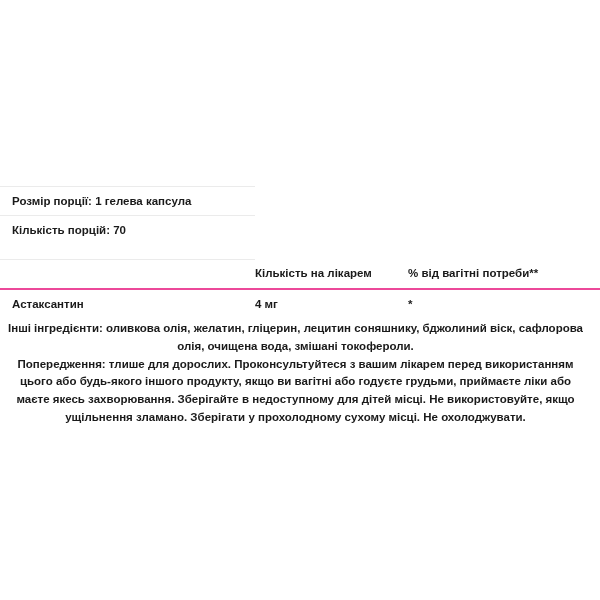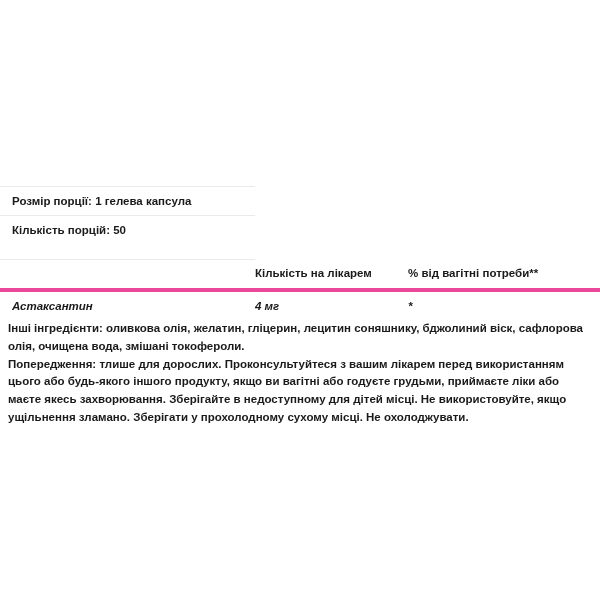--- a/index.html
+++ b/index.html
@@ -69,22 +69,21 @@
   tr.short-rule > td.col-name {
     border-top: 1px solid #ebebeb;
   }
   tr.short-rule > td.col-amt,
   tr.short-rule > td.col-dv {
     border-top: none;
   }
 
   
   tr.full-rule > td {
-    border-top: 4px solid #ec4899;
-    font-style: italic;
+    border-top: 2px solid #ec4899;
   }
 
   
   tr.gap > td {
     height: 14px;
     border: none;
   }
   tr.gap > td.col-name {
     border-bottom: 1px solid #ebebeb;
   }
@@ -121,20 +120,21 @@
     left: 8px;
     top: 320px;
     width: 575px;
   }
   .para {
     font-size: 11.5px;
     font-weight: bold;
     line-height: 1.55;
     color: #1a1a1a;
     margin: 0;
+    text-align: center;
   }
   .para + .para {
   }
 </style>
 </head>
 <body>
 
 <div class="page">
 
   <div class="facts">
@@ -149,21 +149,21 @@
         <tr class="short-rule">
           <td class="col-name">
             <div class="cell">Розмір порції: 1 гелева капсула</div>
           </td>
           <td class="col-amt"></td>
           <td class="col-dv"></td>
         </tr>
 
         <tr class="short-rule">
           <td class="col-name">
-            <div class="cell">Кількість порцій: 50</div>
+            <div class="cell">Кількість порцій: 70</div>
           </td>
           <td class="col-amt"></td>
           <td class="col-dv"></td>
         </tr>
 
         <tr class="gap">
           <td class="col-name"></td>
           <td class="col-amt"></td>
           <td class="col-dv"></td>
         </tr>

